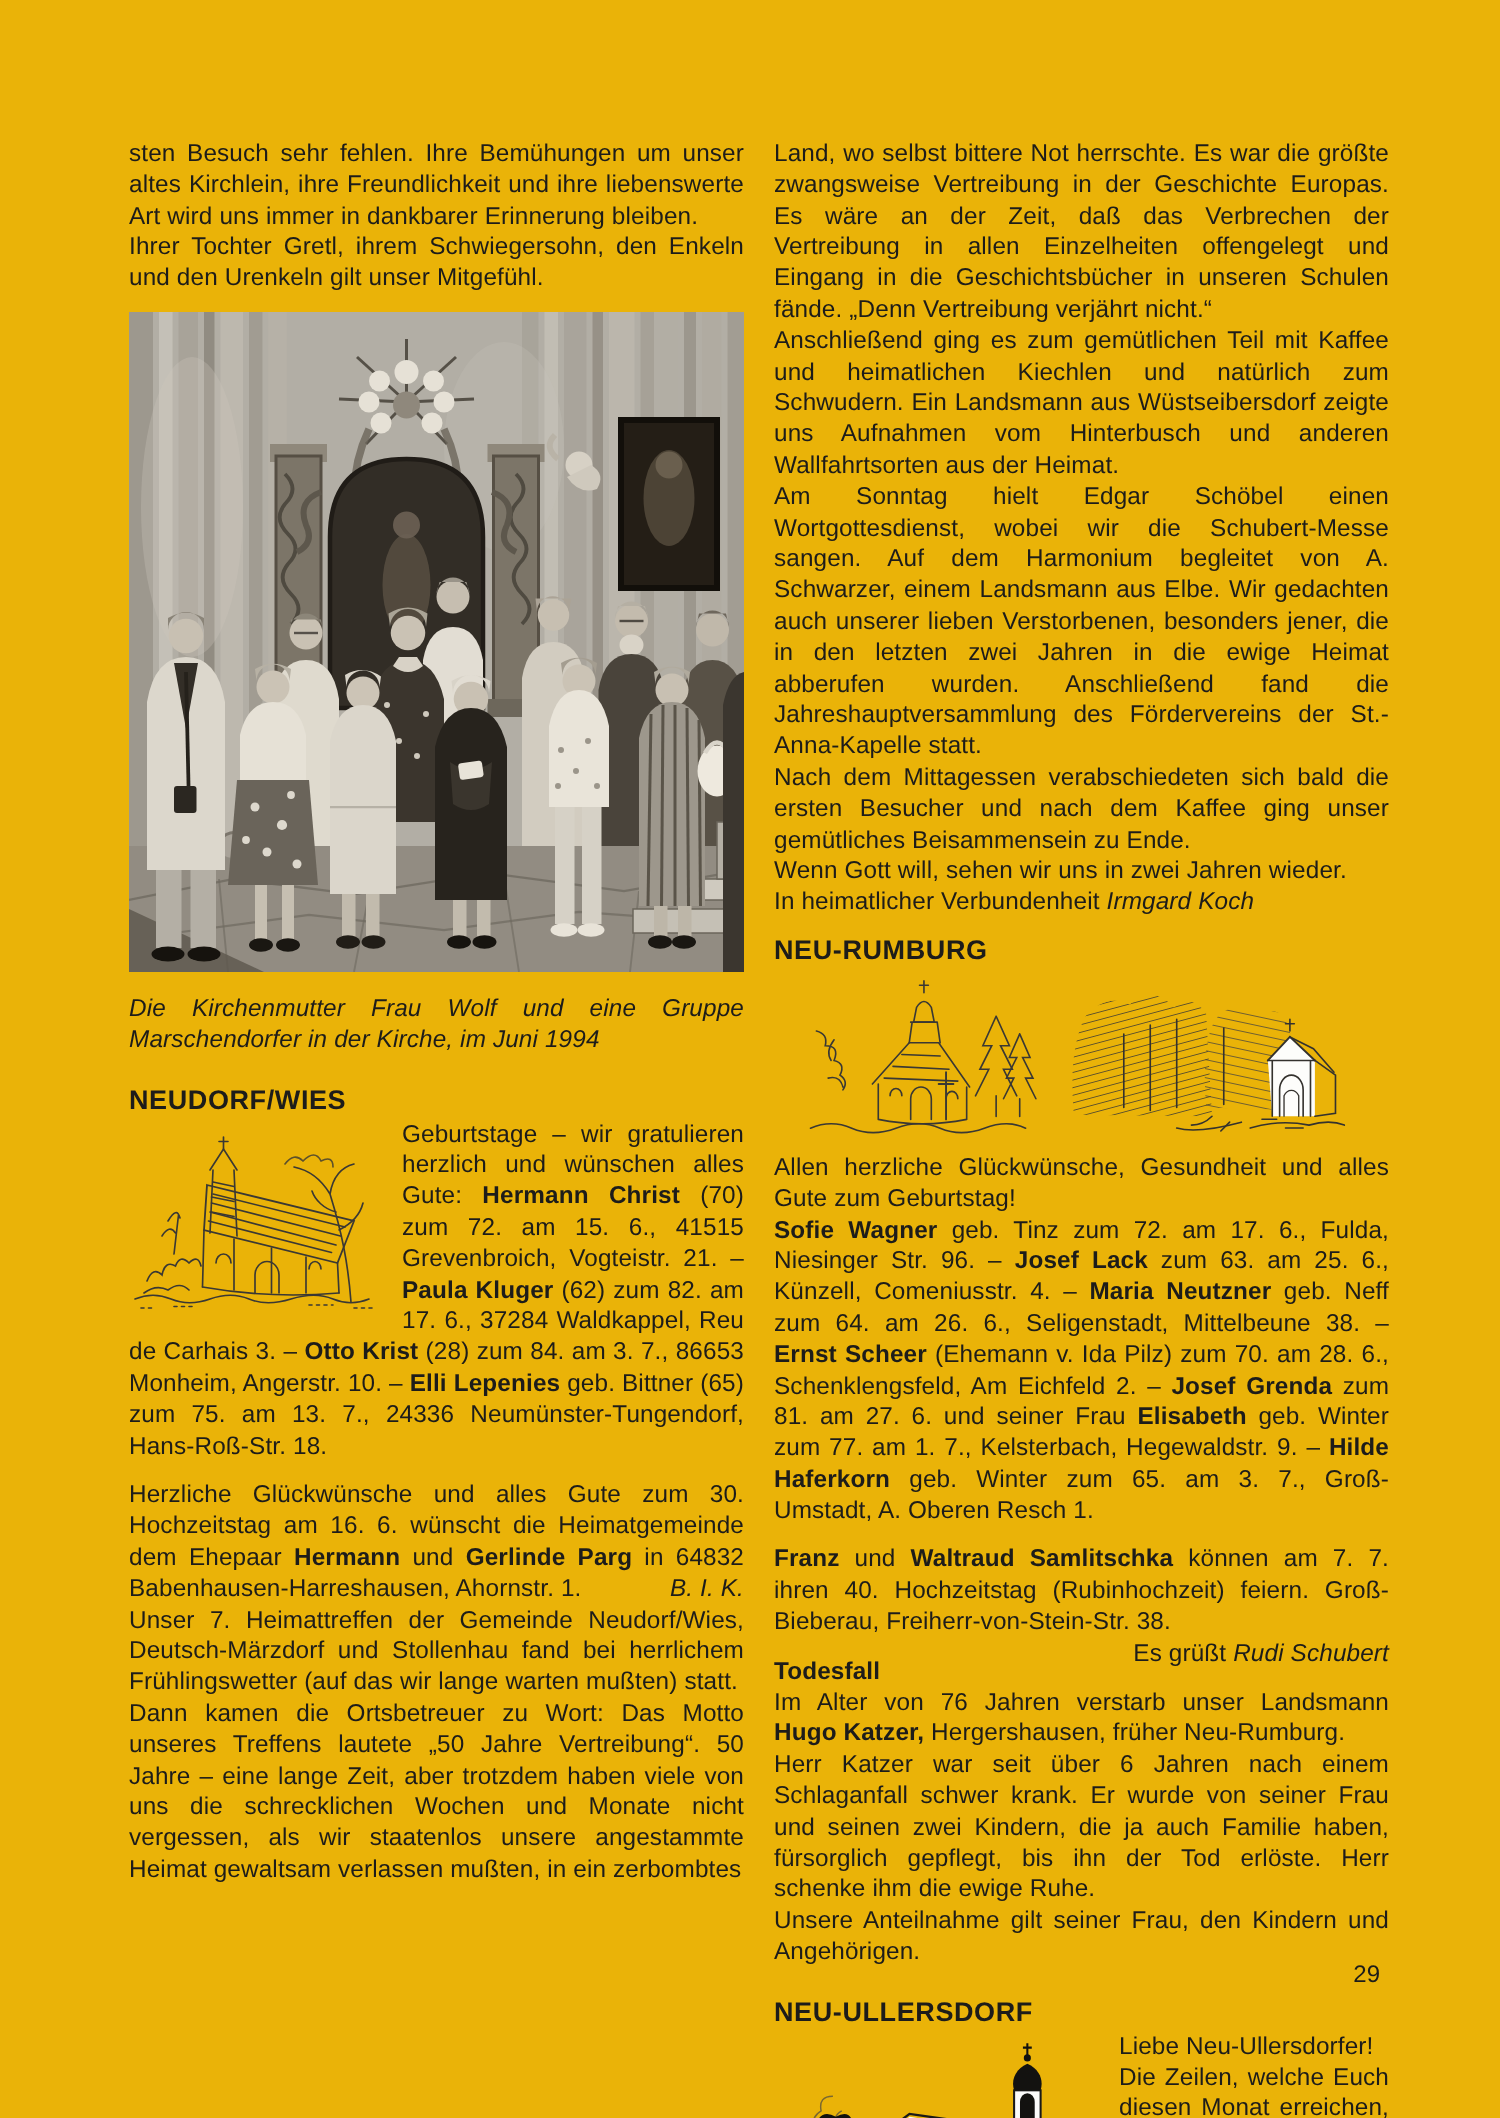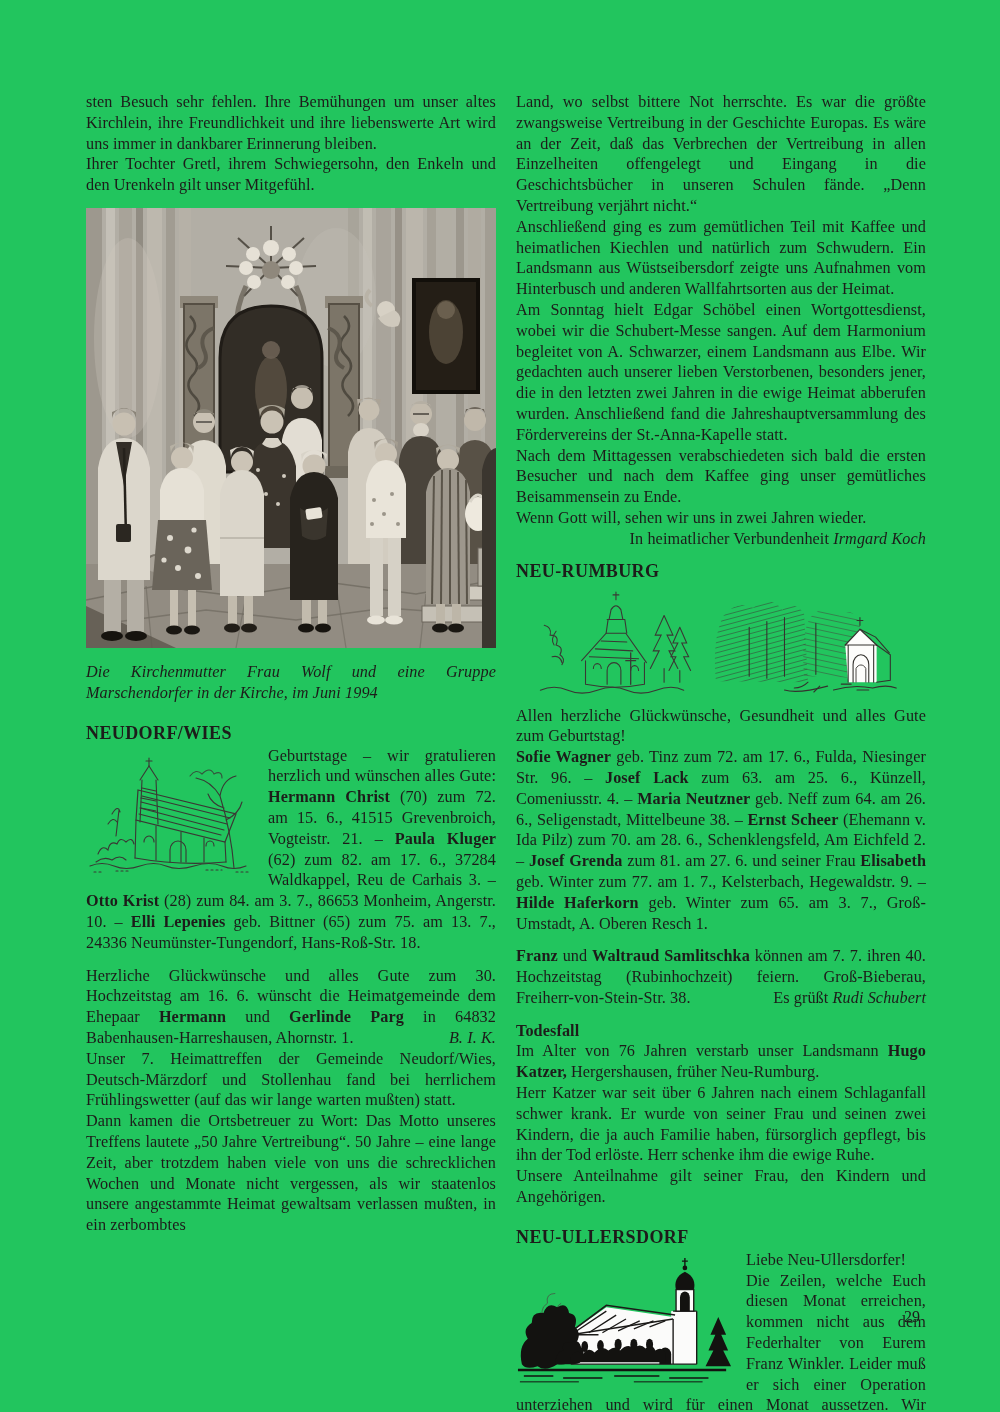--- a/index.html
+++ b/index.html
@@ -1,31 +1,31 @@
 <!DOCTYPE html>
 <html lang="de"><head>
 <meta charset="utf-8">
 <style>
   *{box-sizing:border-box}
   body{margin:0;background:#d8d8d8}
-  .page{width:1000px;height:1412px;margin:0 auto;background:#22c55e;position:relative;overflow:hidden;
-        font-family:Liberation Serif, serif;color:#1d1c1a}
+  .page{width:1000px;height:1412px;margin:0 auto;background:#eab308;position:relative;overflow:hidden;
+        font-family:Liberation Sans, sans-serif;color:#1d1c1a}
   .cols{display:flex;gap:20px;padding:92px 73px 0 86px}
   .col{flex:0 0 410px;width:410px}
   p{margin:0;font-size:16.2px;line-height:20.8px;text-align:justify;letter-spacing:.1px}
   h2{margin:18px 0 2px;font-size:18px;line-height:22px;text-align:left;letter-spacing:.4px;font-weight:bold}
   h2.tight{margin-top:10px}
   .caption{font-style:italic;margin-top:14px}
   .photo{margin-top:12px;line-height:0}
   .photo svg{display:block}
   .sketch-left{float:left;margin:4px 12px 0 0;line-height:0}
   .sketch-left svg{display:block}
   .clearfix::after{content:"";display:table;clear:both}
   .sign{float:right;white-space:nowrap;padding-left:10px}
-  .right-align{text-align:right}
+  .right-align{}
   .mt12{margin-top:12px}
   .obit-head{font-weight:bold;margin-top:12px}
   .img-row{display:flex;justify-content:center;align-items:flex-end;gap:18px;margin:6px 0 8px}
   .img-row svg{display:block}
   .pagenum{position:absolute;top:1308px;right:80px;font-size:16px}
 </style>
 </head>
 <body>
 
 <div class="page">

